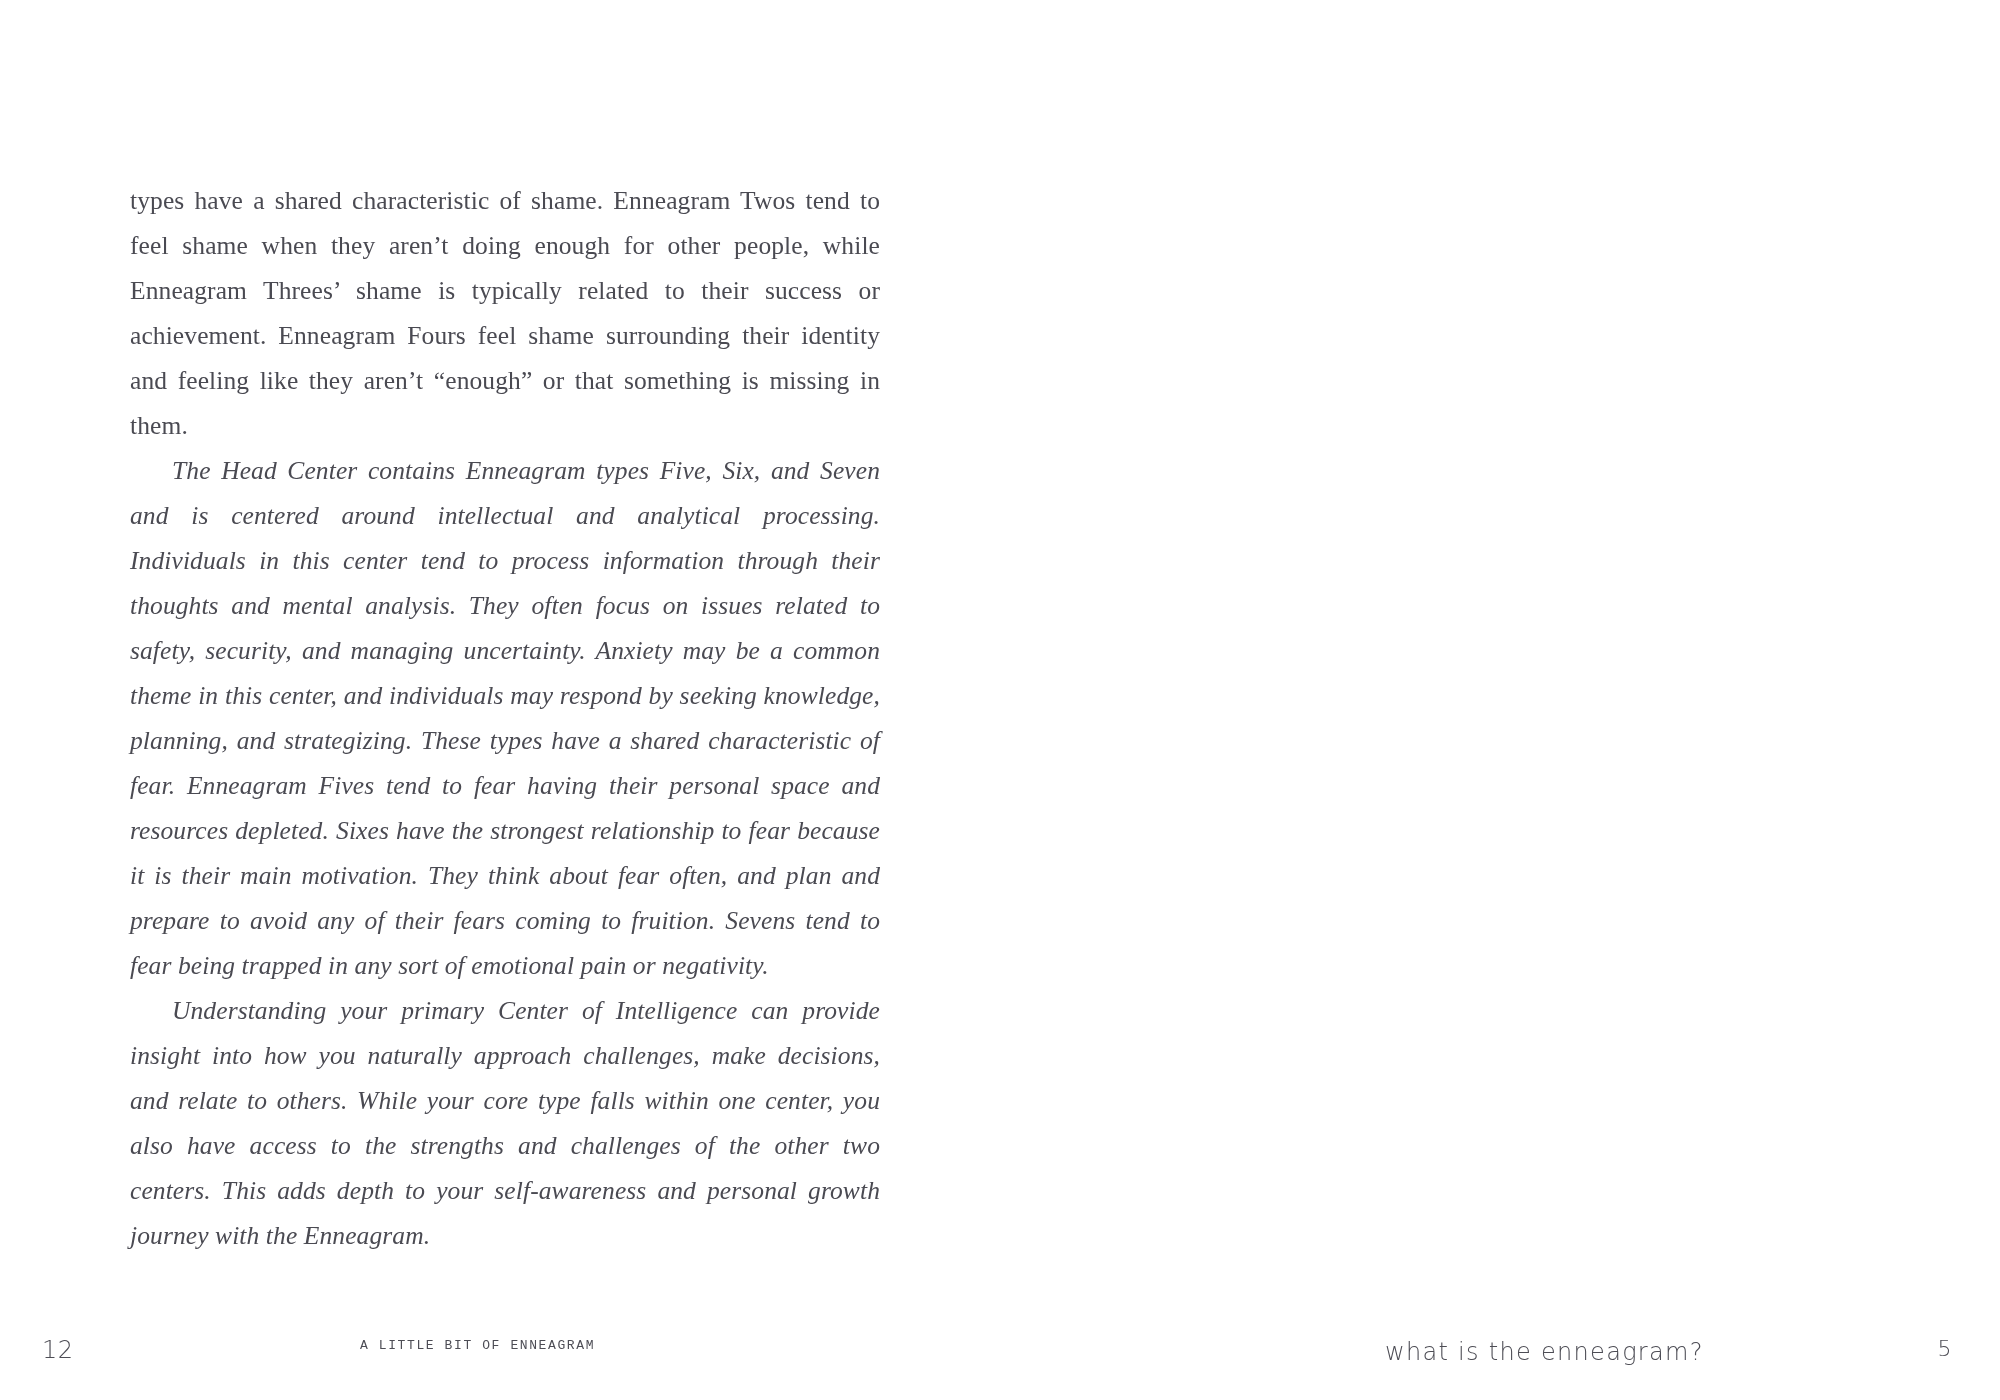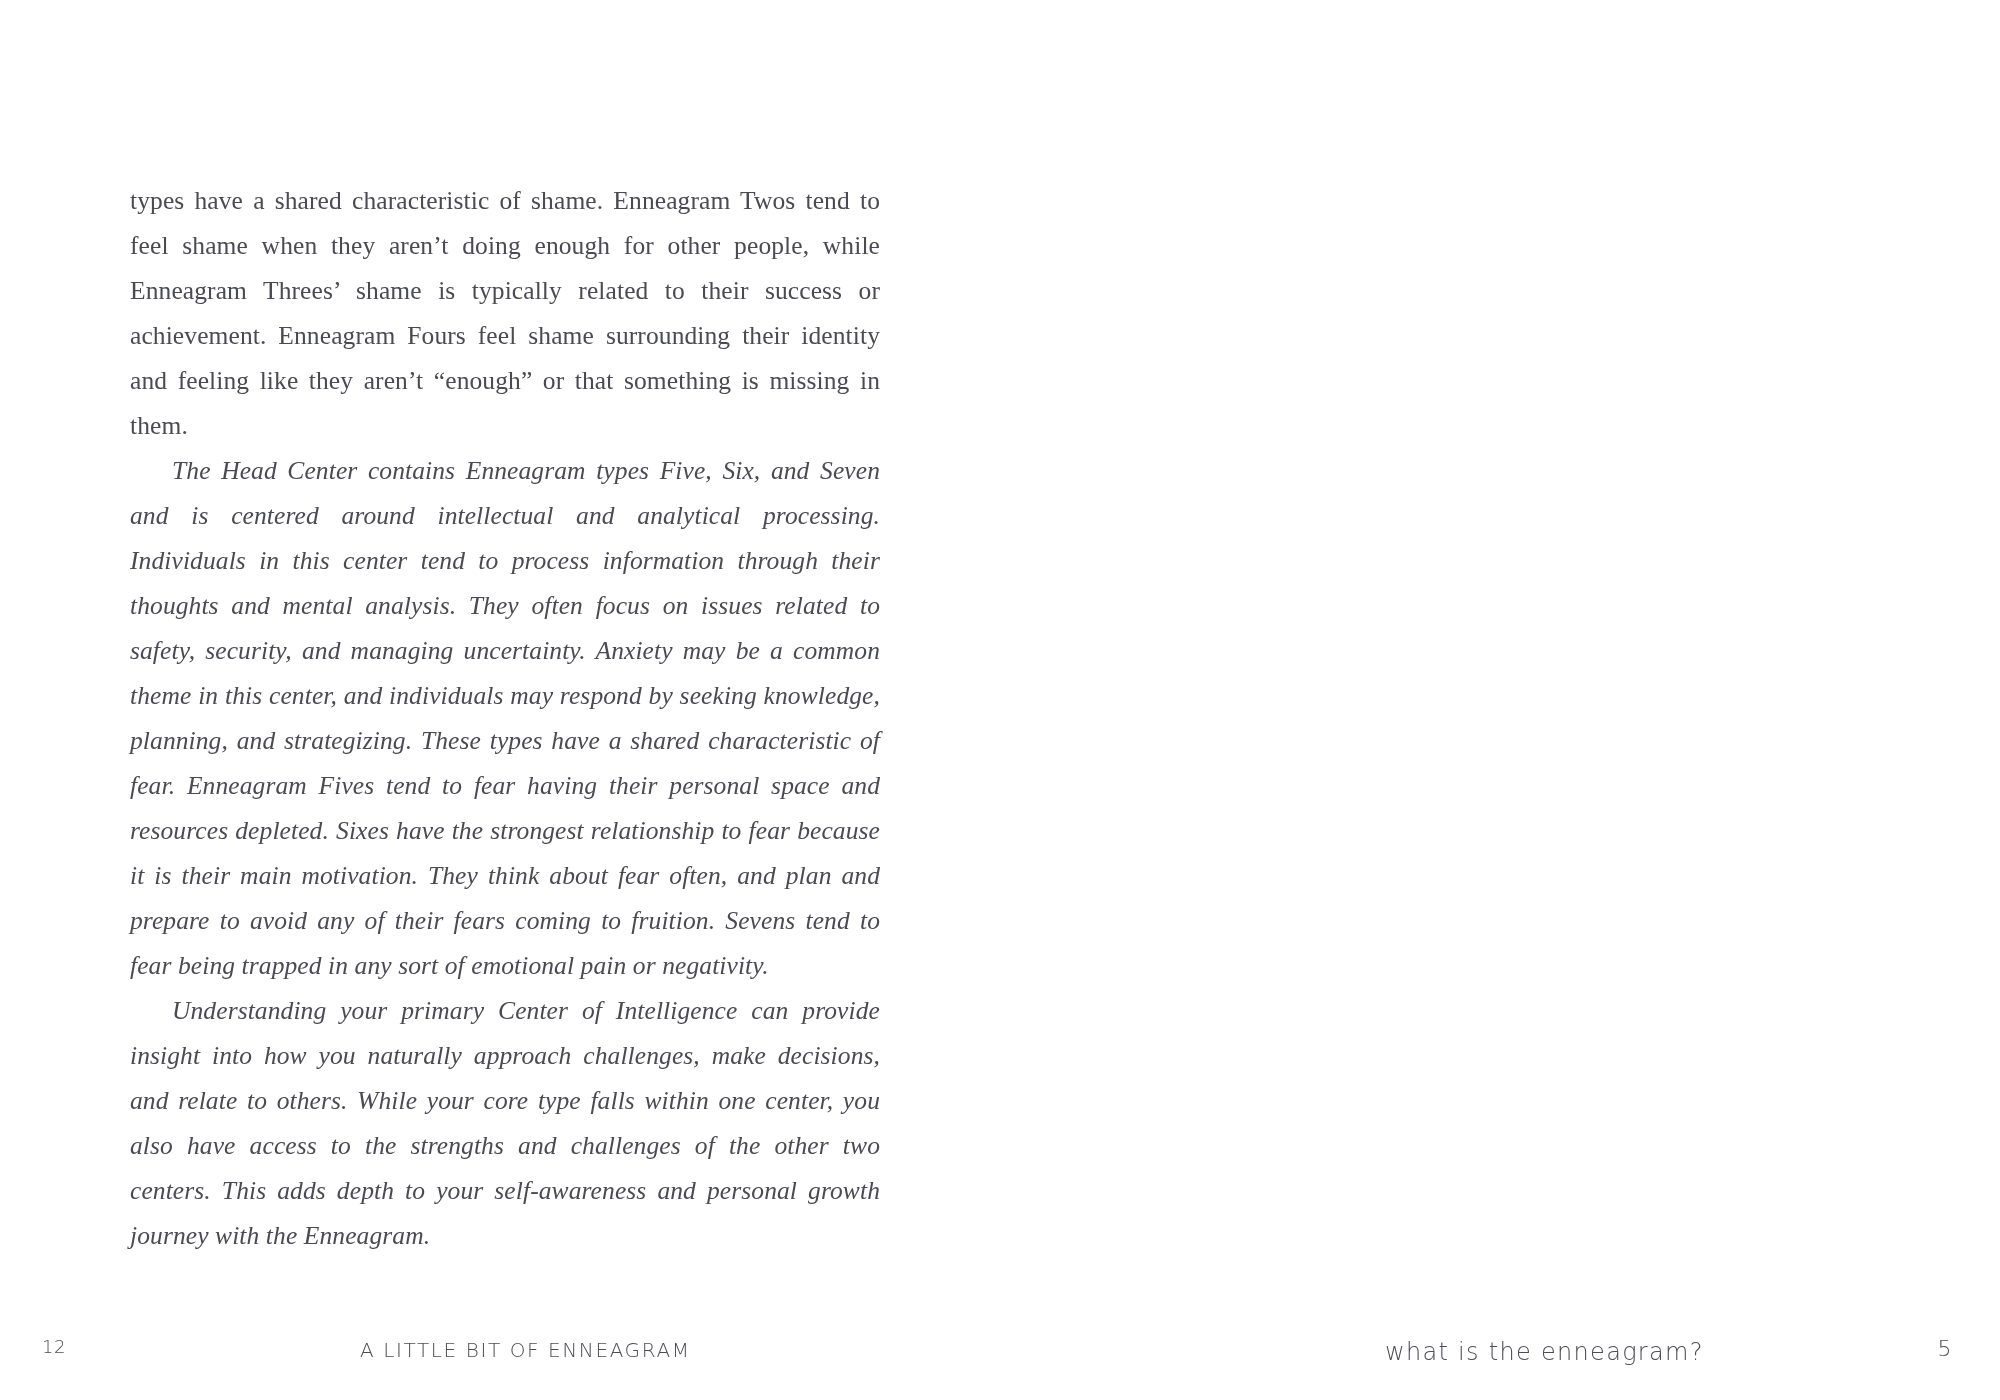--- a/index.html
+++ b/index.html
@@ -59,22 +59,22 @@
   }
   .folio, .runhead {
     position: absolute;
     font-family: "DejaVu Sans", "Liberation Sans", sans-serif;
     font-weight: 300;
     color: #4d4d55;
     font-size: 21px;
     letter-spacing: 1.1px;
     white-space: nowrap;
   }
-  .footer-left .folio   { left: 42px;  top: 28px; font-size: 18px; letter-spacing: 0.6px; }
-  .footer-left .runhead { left: 360px; top: 30px; font-size: 20px; letter-spacing: 1.6px; }
+  .footer-left .folio   { left: 42px;  top: 28px; font-size: 24px; letter-spacing: 0.6px; }
+  .footer-left .runhead { left: 360px; top: 30px; font-size: 13px; letter-spacing: 1.6px; font-family: Liberation Mono, monospace; }
   .footer-right .runhead{ left: 385px; top: 30px; font-size: 24px;  letter-spacing: 1.3px; }
   .footer-right .folio  { right: 48px; top: 28px; font-size: 22px; letter-spacing: 0.6px; }
 </style>
 </head>
 <body>
 
 <div class="spread">
 
   <div class="page page-left">
 

